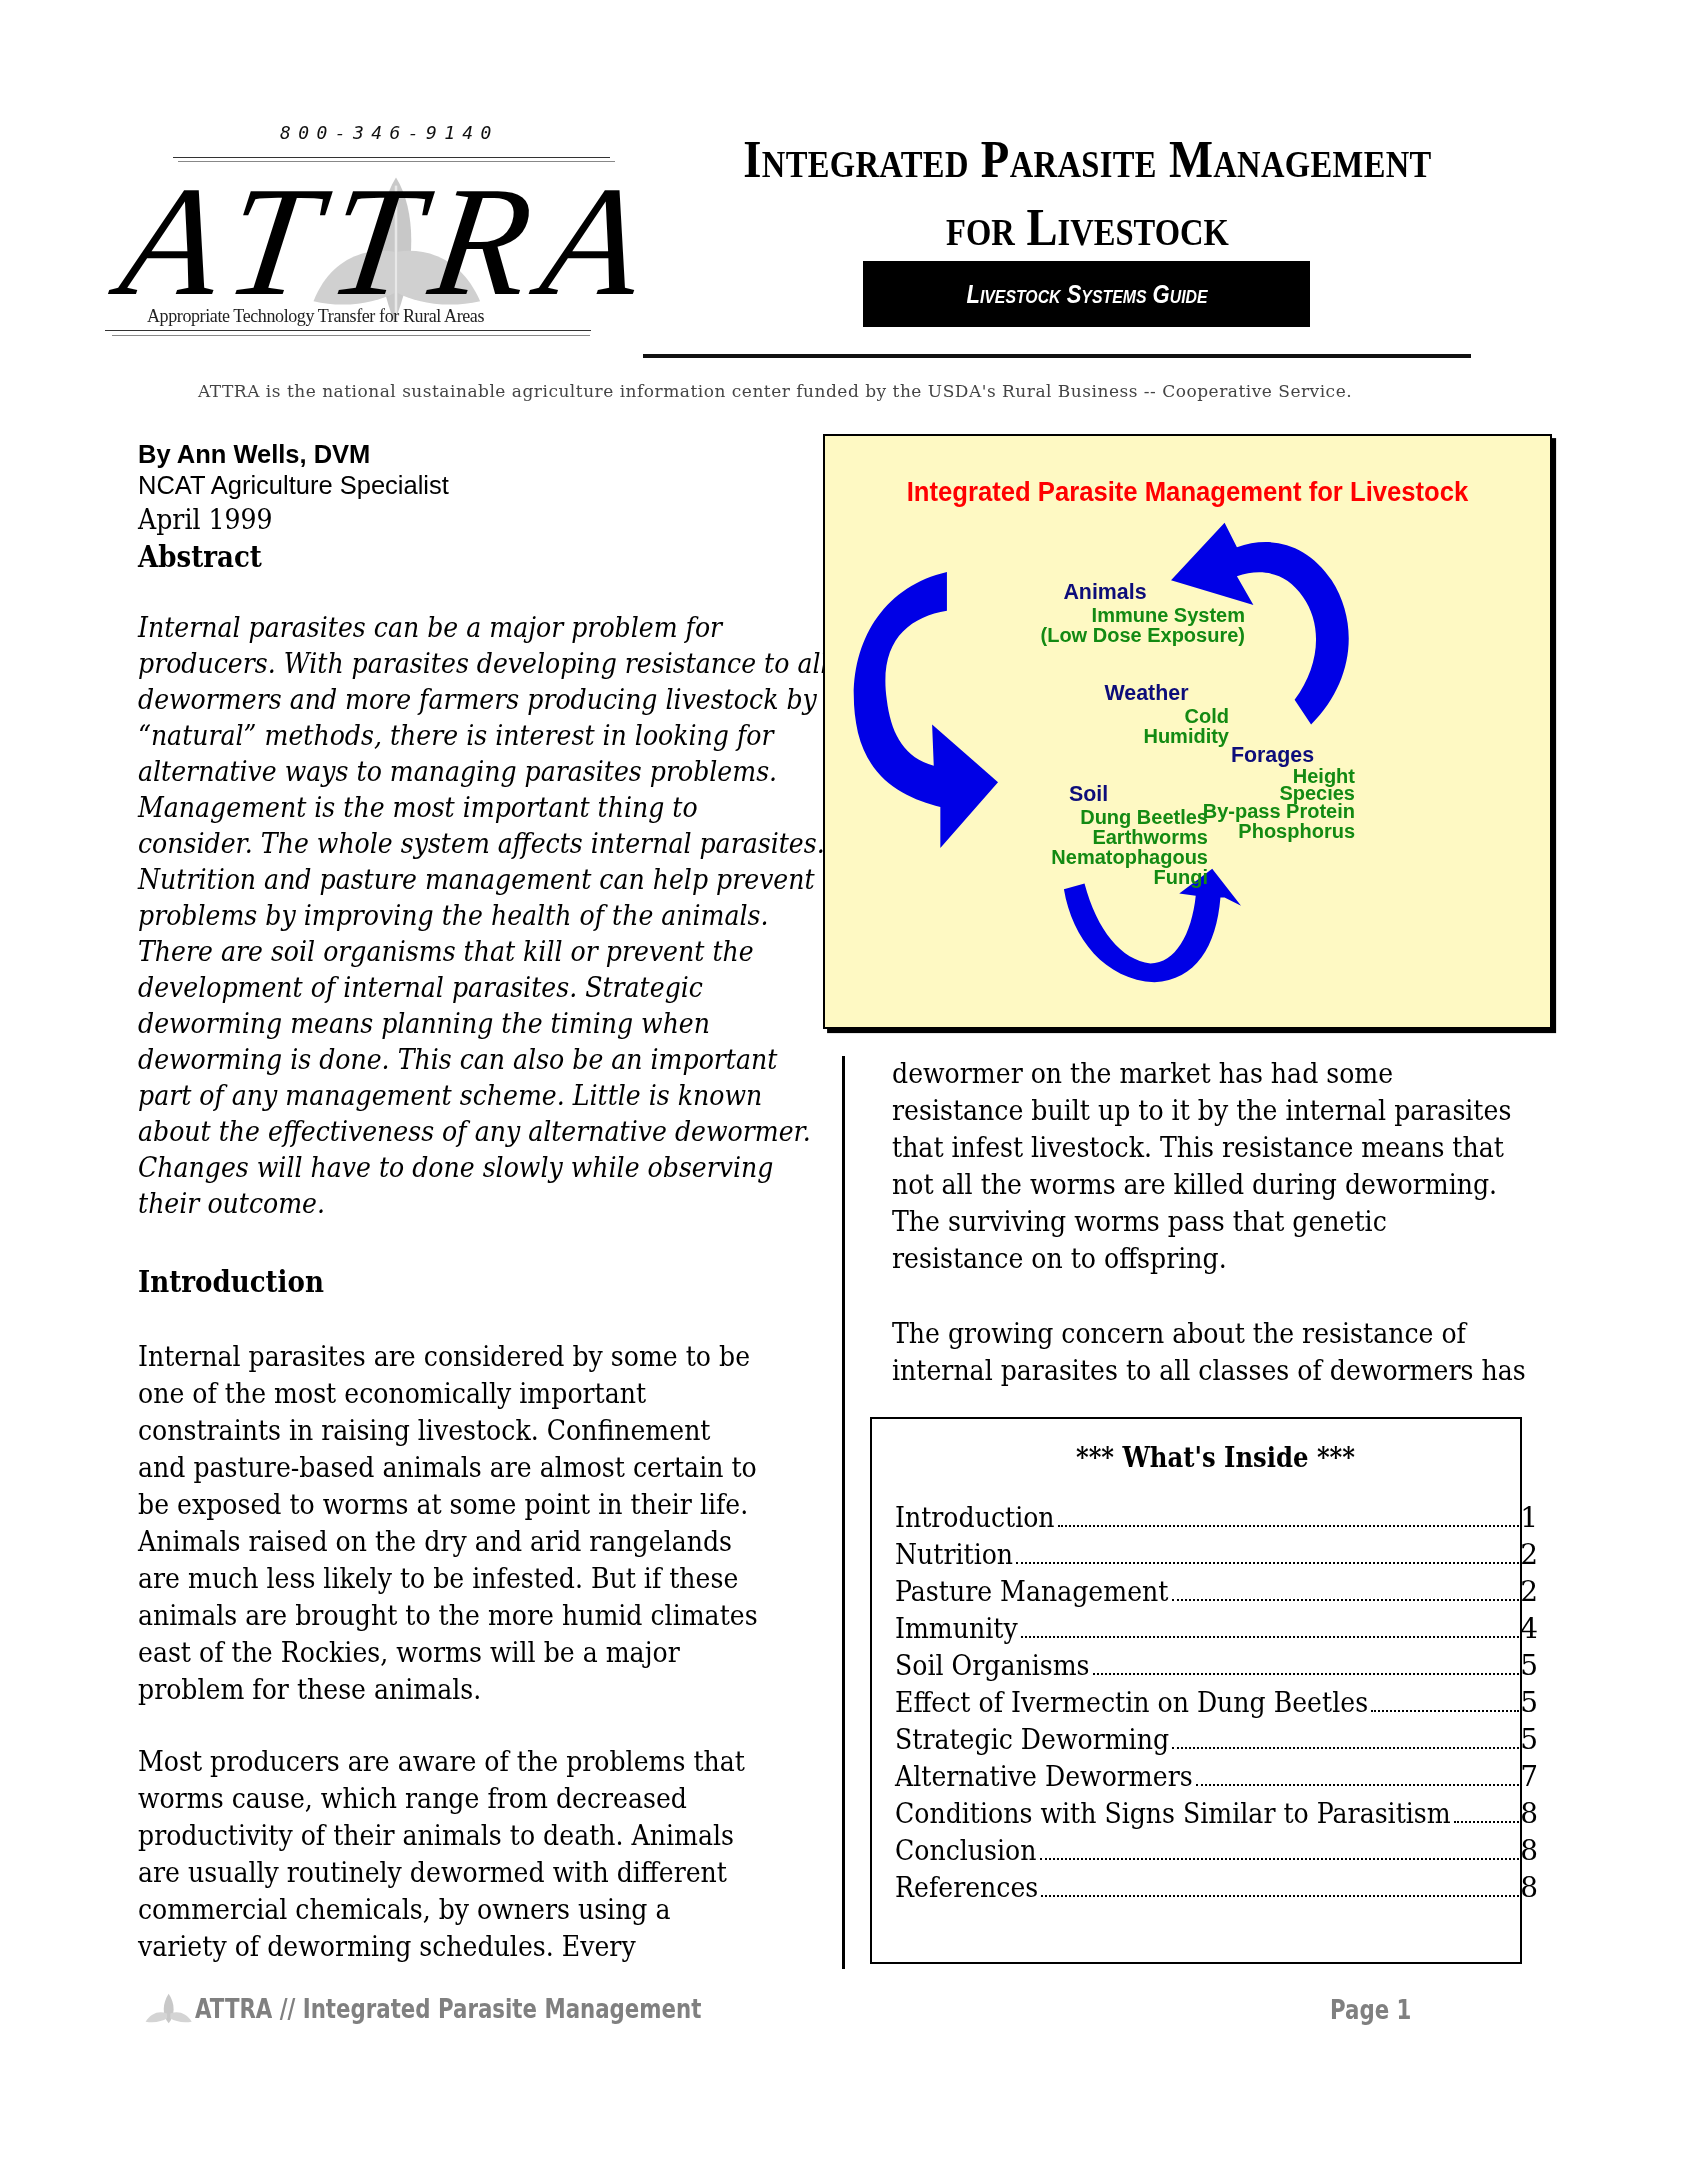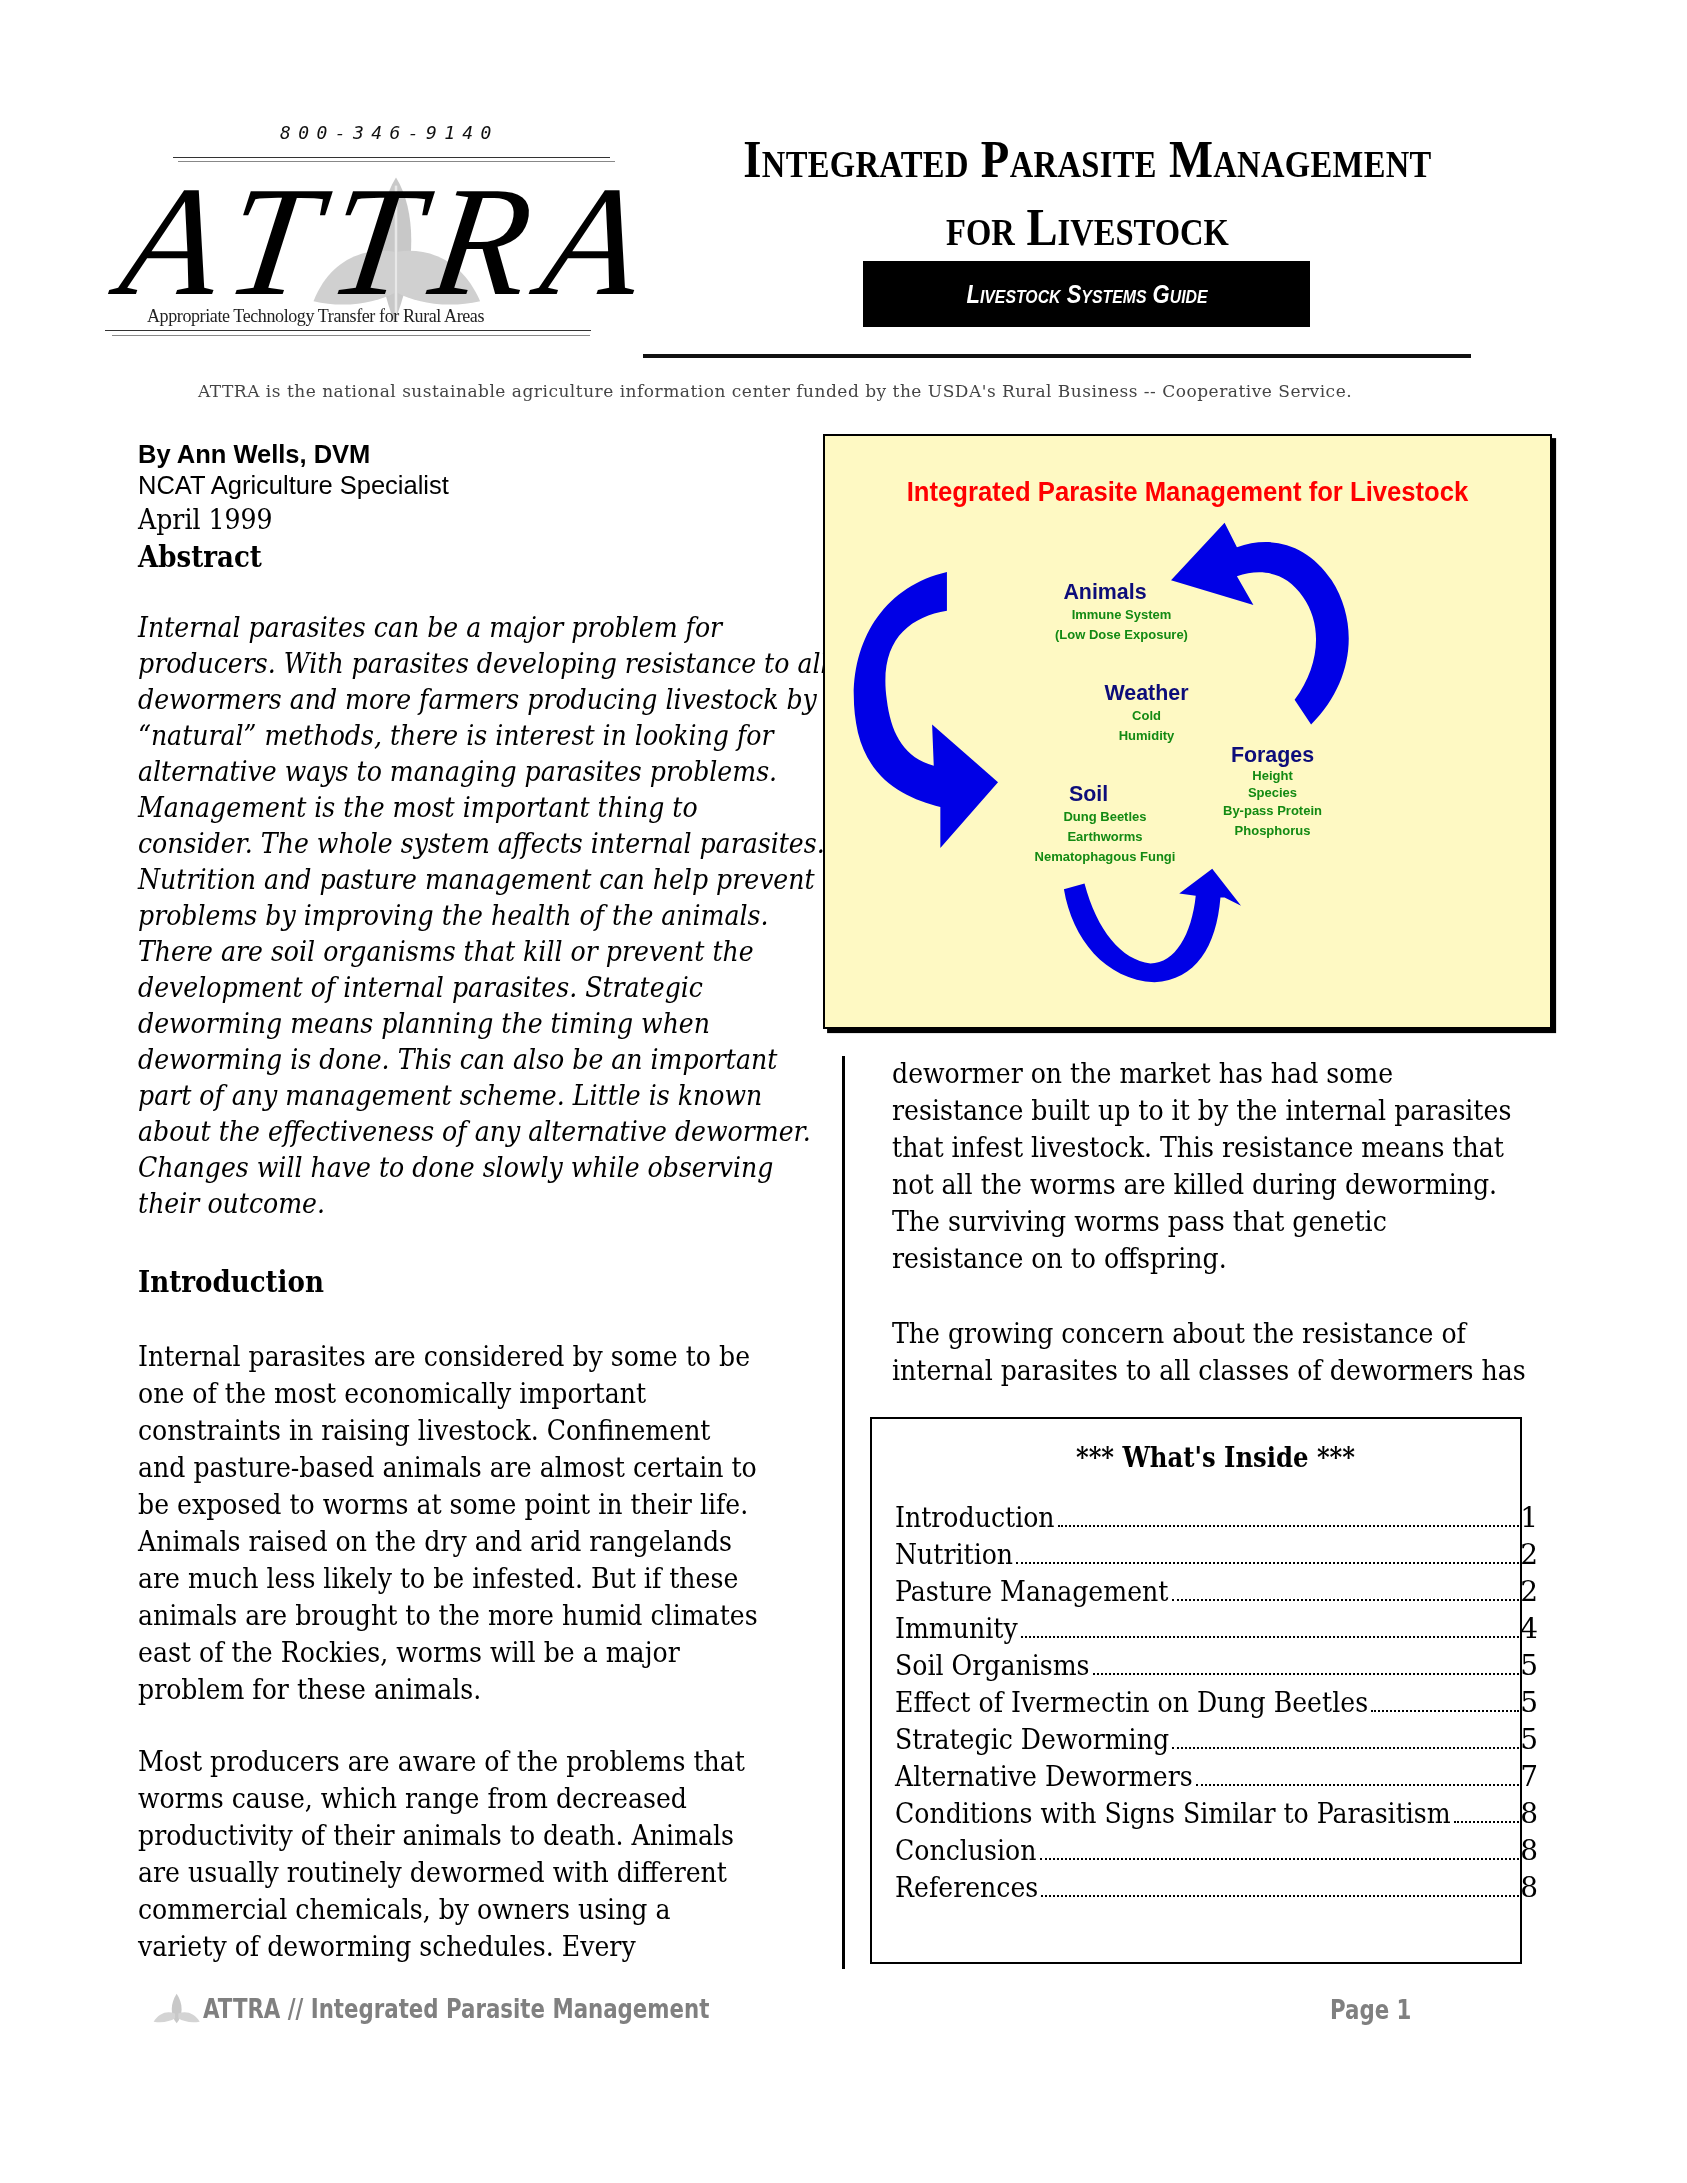--- a/index.html
+++ b/index.html
@@ -31,37 +31,37 @@
   .h-intro { left: 138px; top: 1265px; font-family: "DejaVu Serif", serif; font-weight: bold; font-size: 29px; transform: scaleX(0.9); transform-origin: left; }
   .body-text { font-family: "DejaVu Serif", serif; font-size: 28px; line-height: 37px; transform: scaleX(0.9); transform-origin: left; }
   .intro-p1 { left: 138px; top: 1338px; }
   .intro-p2 { left: 138px; top: 1743px; }
 
   
   .diagram { left: 823px; top: 434px; width: 725px; height: 591px; border: 2.5px solid #000; box-shadow: 4.1px 4.1px 0 #000; background: #fef9c3; }
   .diagram svg { position: absolute; left: 0; top: 0; }
   .d-title { left: 0; top: 41px; width: 725px; text-align: center; font-family: "Liberation Sans", sans-serif; font-weight: bold; font-size: 27px; color: #ff0000; transform: scaleX(0.95); }
   .d-head { font-family: "Liberation Sans", sans-serif; font-weight: bold; font-size: 21.4px; color: #0d0d7a; }
-  .d-sub { font-family: "Liberation Sans", sans-serif; font-weight: bold; font-size: 13px; color: #138a13; line-height: 20px; text-align: center; }
+  .d-sub { font-family: "Liberation Sans", sans-serif; font-weight: bold; font-size: 20px; color: #138a13; line-height: 20px; text-align: right; }
 
   
   .col-divider { left: 842px; top: 1056px; width: 2.5px; height: 913px; background: #000; }
   .right-p1 { left: 892px; top: 1055px; }
   .right-p2 { left: 892px; top: 1315px; }
 
   .toc { left: 870px; top: 1417px; width: 652px; height: 547px; border: 2.5px solid #000; box-sizing: border-box; }
   .toc-title { left: 0; top: 23px; width: 687px; text-align: center; font-family: "DejaVu Serif", serif; font-weight: bold; font-size: 27px; transform: scaleX(0.9); }
   .toc-list { left: 23px; top: 82px; width: 643px; }
   .toc-row { display: flex; align-items: baseline; height: 37px; font-family: "DejaVu Serif", serif; font-size: 28px; }
   .toc-label { white-space: nowrap; transform: scaleX(0.9); transform-origin: left; display: inline-block; }
   .toc-dots { flex: 1; border-bottom: 2.5px dotted #000; margin: 0 1.6px 6.6px 0; min-width: 16.5px; }
   .toc-page { white-space: nowrap; }
 
   
-  .footer-left { left: 152px; top: 1992px; display: flex; align-items: center; }
+  .footer-left { left: 144px; top: 1992px; display: flex; align-items: center; }
   .footer-title { font-family: "DejaVu Sans", sans-serif; font-weight: bold; font-size: 26px; color: #808080; transform: scaleX(0.82); transform-origin: left; white-space: nowrap; }
   .footer-page { left: 1330px; top: 1995px; font-family: "DejaVu Sans", sans-serif; font-weight: bold; font-size: 26px; color: #808080; transform: scaleX(0.82); transform-origin: left; }
 </style>
 </head>
 <body>
 
 <div class="abs phone">800-346-9140</div>
 <div class="abs rule" style="left:173px;top:157px;width:437px;border-top:1.6px solid #333;"></div>
 <div class="abs rule" style="left:178px;top:161px;width:437px;border-top:0.8px solid #888;"></div>
 

